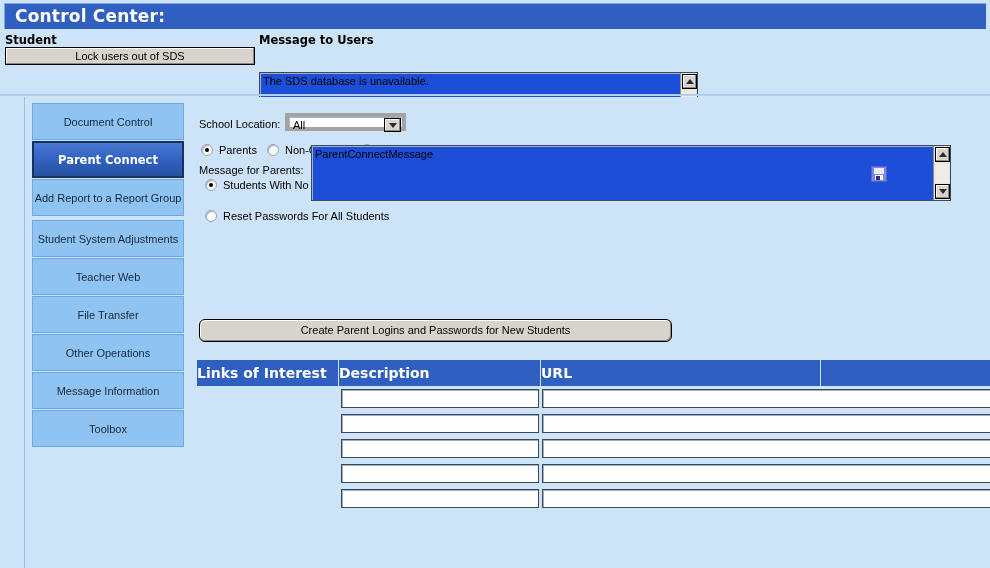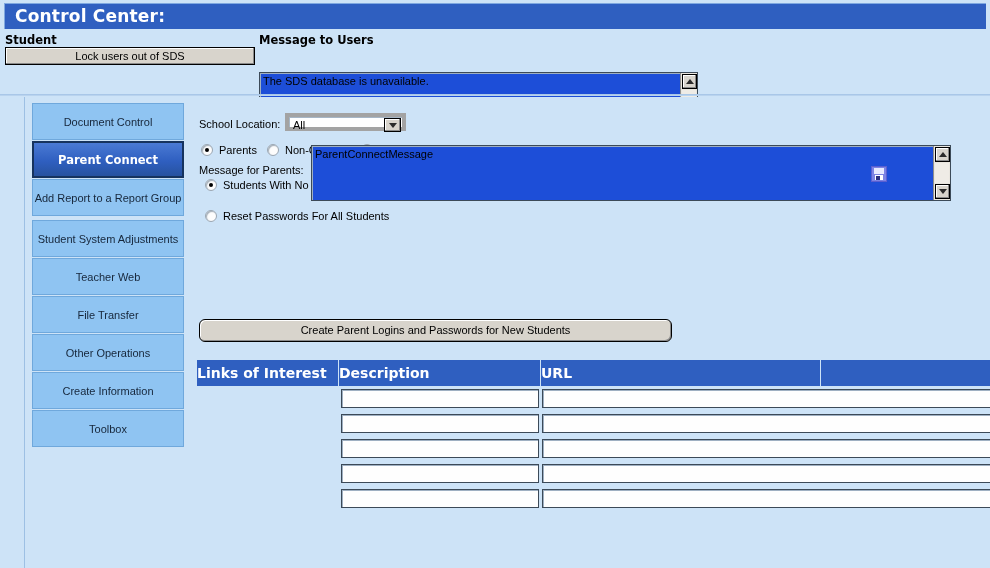--- a/index.html
+++ b/index.html
@@ -401,21 +401,21 @@
 
     <div id="sidebar">
       <div class="nav-item">Document Control</div>
       <div class="nav-item active">Parent Connect</div>
       <div class="nav-item">Add Report to a Report Group</div>
       <div class="nav-gap"></div>
       <div class="nav-item">Student System Adjustments</div>
       <div class="nav-item">Teacher Web</div>
       <div class="nav-item">File Transfer</div>
       <div class="nav-item">Other Operations</div>
-      <div class="nav-item">Create Information</div>
+      <div class="nav-item">Message Information</div>
       <div class="nav-item">Toolbox</div>
     </div>
 
     <div id="main">
 
       <div class="field-label" id="school-location-label">School Location:</div>
 
       <div id="school-location-select">
         <div id="school-location-value">All</div>
         <div id="school-location-arrow-btn">

